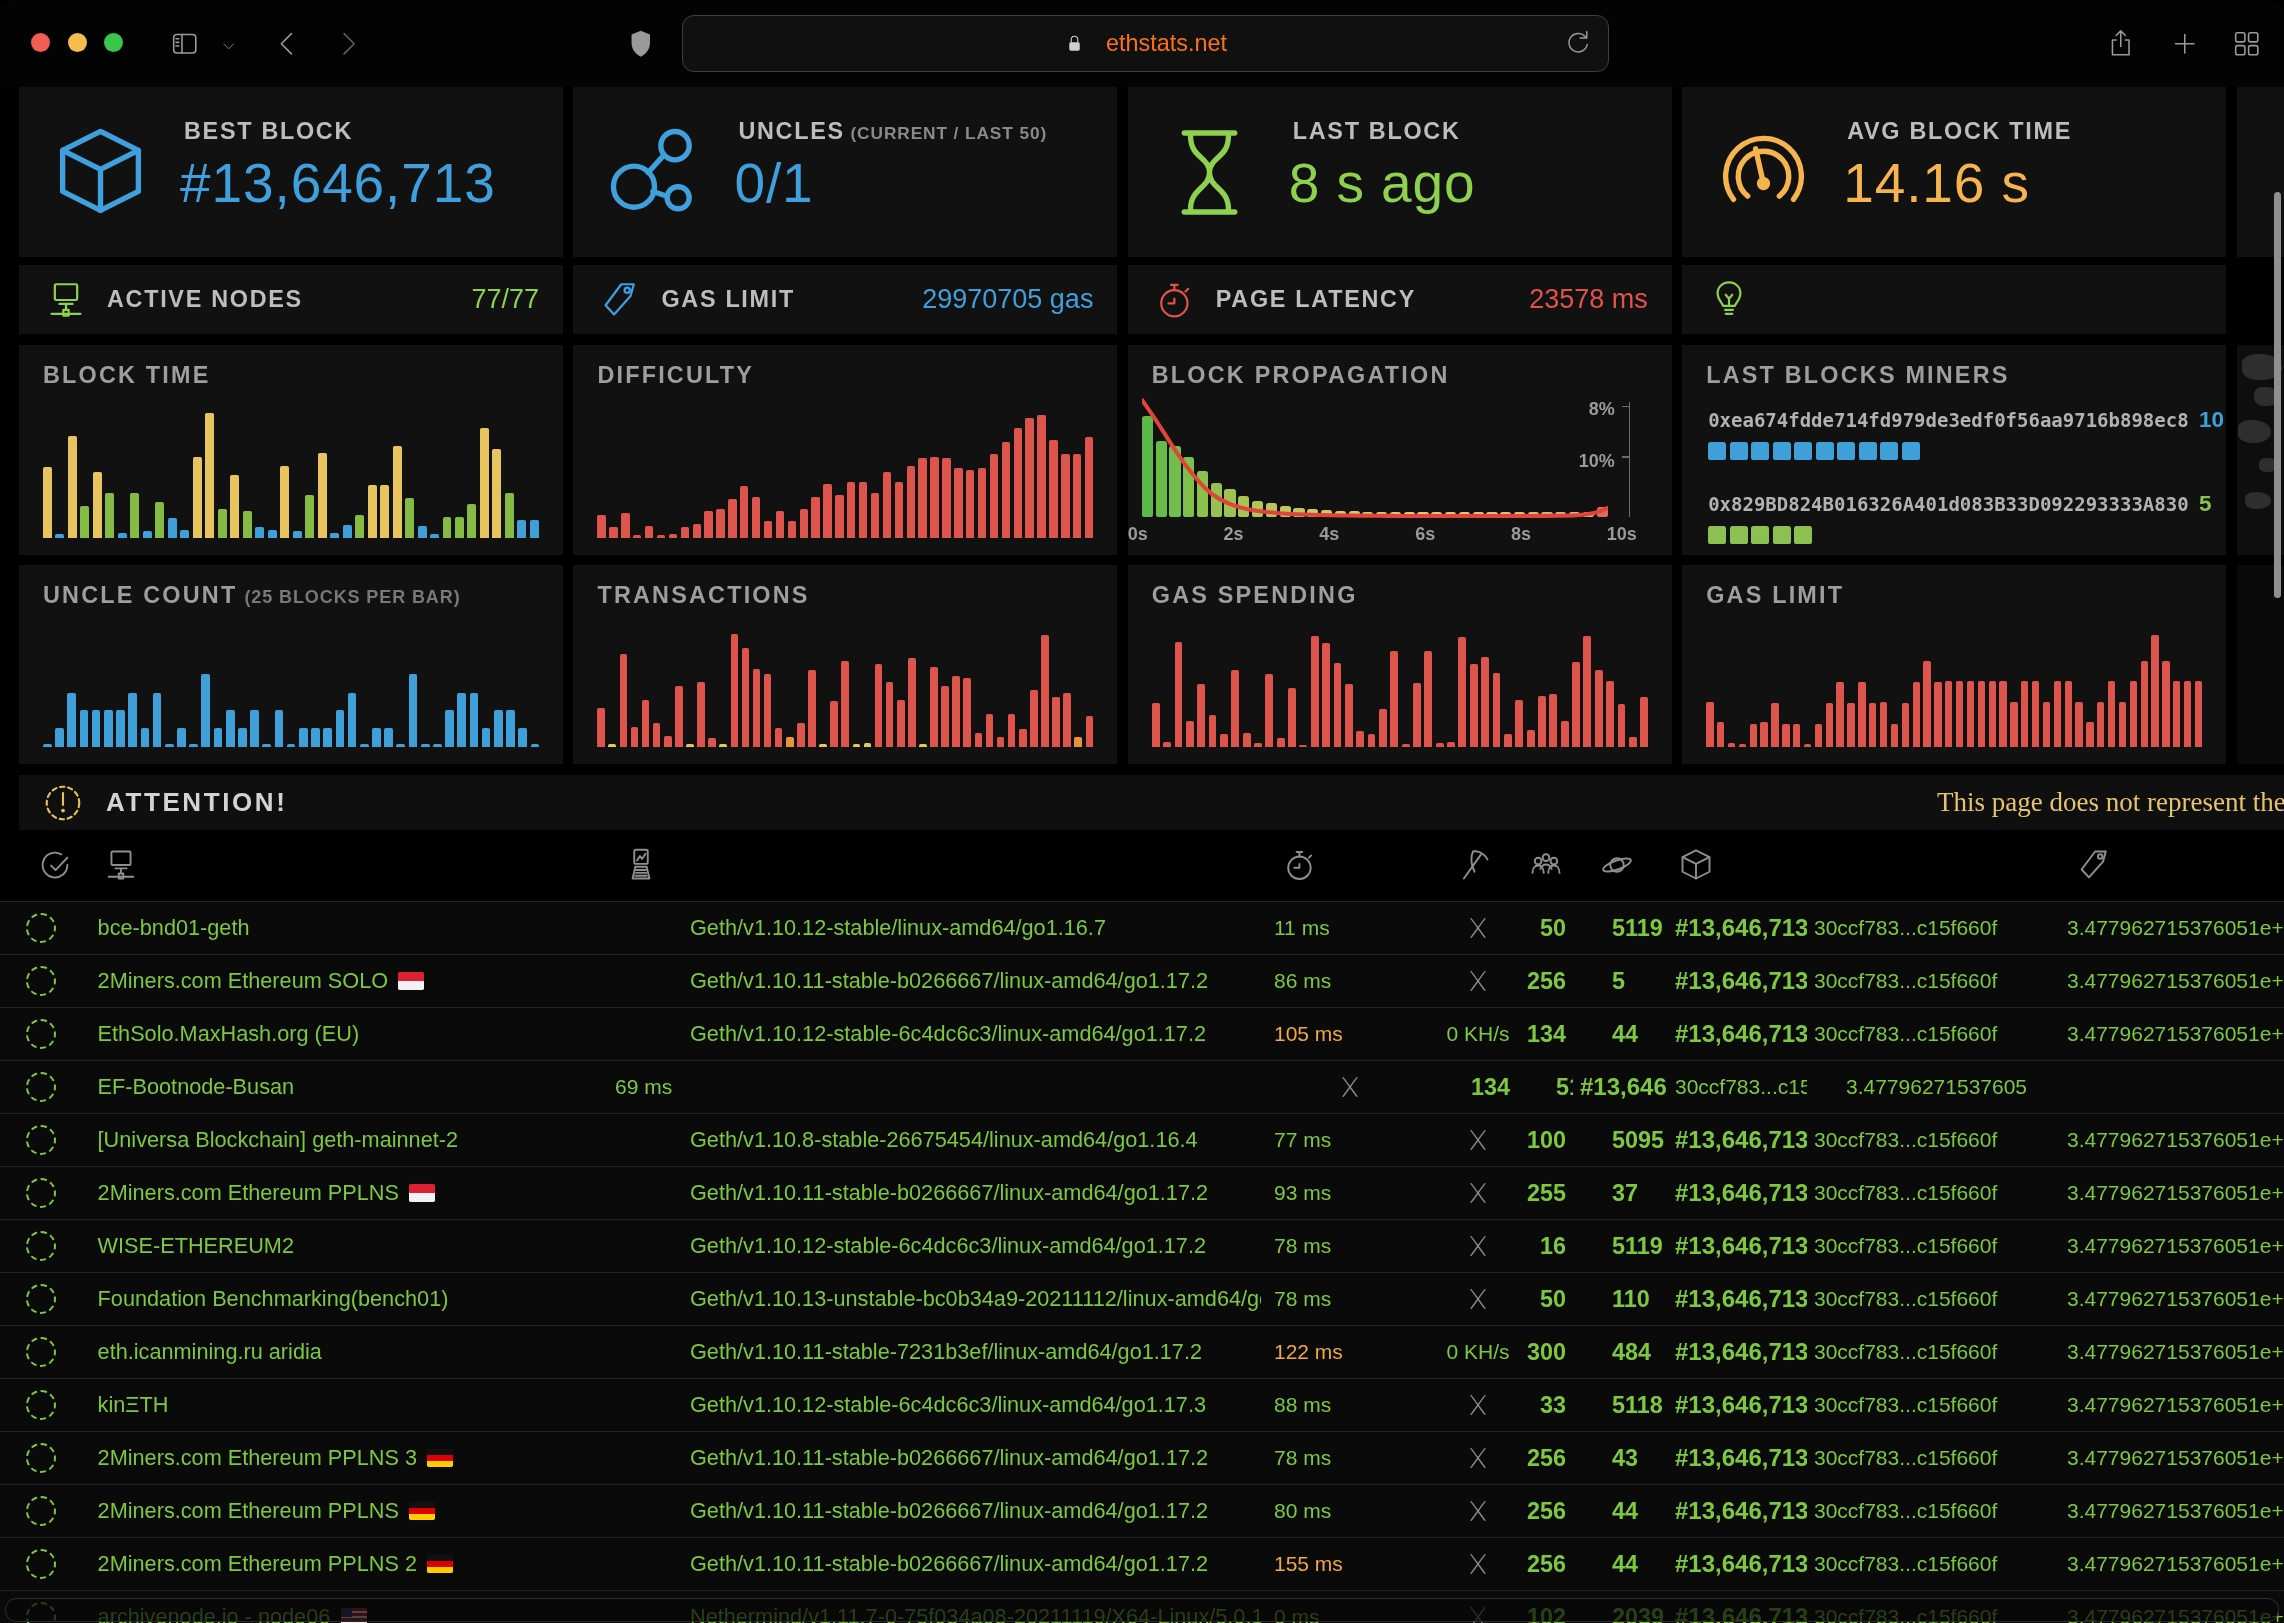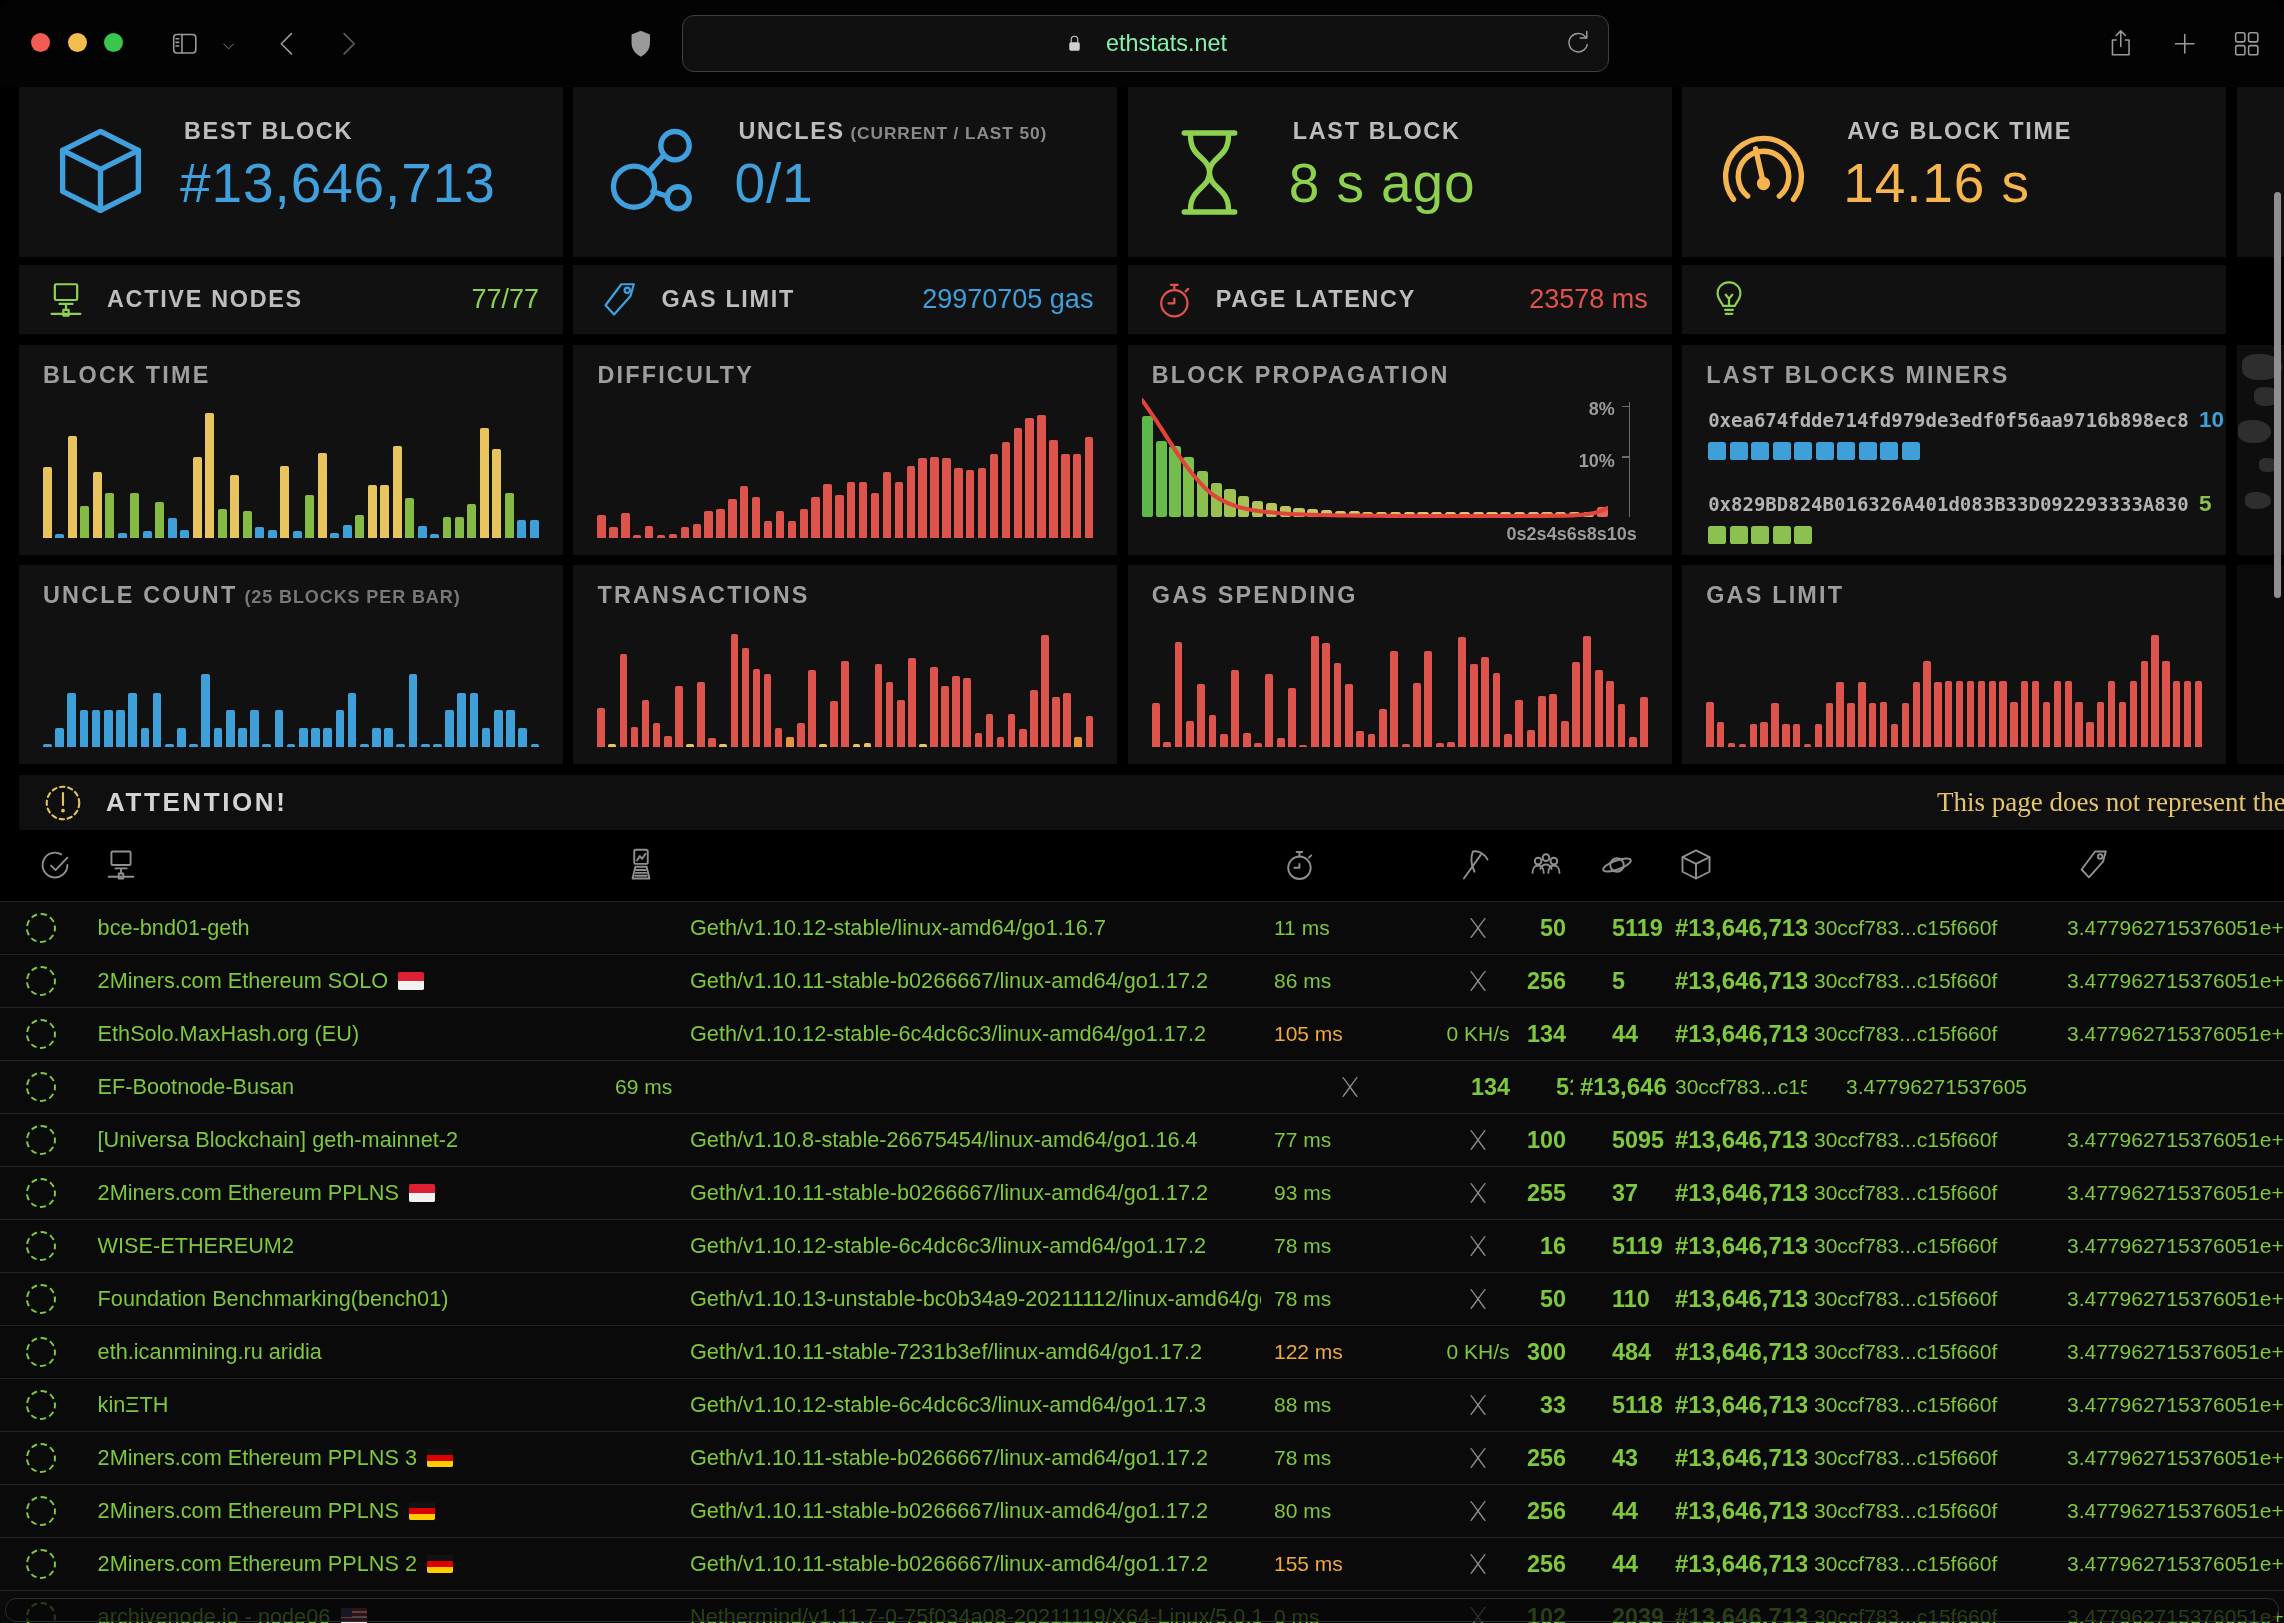--- a/index.html
+++ b/index.html
@@ -9,21 +9,21 @@
   .chrome{position:absolute;left:0;top:0;width:100%;height:87px;background:#030303;}
   .tl{position:absolute;top:33px;width:19px;height:19px;border-radius:50%;}
   .tl.red{left:31px;background:#f25c54;}
   .tl.yellow{left:68px;background:#f5bd4f;}
   .tl.green{left:104px;background:#39c74b;}
   .chrome .cicon{position:absolute;top:29px;width:29.5px;height:29.5px;color:#9a9a9a;}
   .chrome .cicon.small{width:17.3px;height:17.3px;top:38px;color:#8a8a8a;}
   .chrome .cicon.dim{color:#5f5f5f;}
   .urlbar{position:absolute;left:682px;top:14.7px;width:925px;height:55px;background:#101010;
     border:1.7px solid #3f3f3f;border-radius:12px;display:flex;align-items:center;justify-content:center;}
-  .urlbar .host{color:#86efac;font-size:23.4px;display:flex;align-items:center;gap:21px;}
+  .urlbar .host{color:#f97316;font-size:23.4px;display:flex;align-items:center;gap:21px;}
   .urlbar .lockicon{width:21px;height:21px;color:#cfcfcf;display:inline-block;}
   .urlbar .refresh{position:absolute;right:15.6px;top:12px;width:28px;height:28px;color:#9a9a9a;}
   
   .icon{display:inline-block;line-height:0;}
   .icon svg{width:100%;height:100%;fill:none;stroke:currentColor;stroke-width:3.4;
     stroke-linecap:round;stroke-linejoin:round;}
   
   .content{position:absolute;left:0;top:87px;width:2284px;height:1537px;background:#000;}
   .cardrow{position:absolute;left:19px;display:flex;gap:10.4px;width:2859px;}
   .card{background:#111;position:relative;flex:0 0 544px;overflow:hidden;}
@@ -55,21 +55,21 @@
   .proparea{position:absolute;left:14px;right:19px;top:57px;bottom:38px;}
   .prop-bars{position:absolute;left:0;right:45px;top:0;bottom:0;display:flex;
     align-items:flex-end;gap:2.6px;}
   .prop-bars .bar{flex:1 1 0;border-radius:2.6px;min-height:3.5px;}
   .prop-curve{position:absolute;left:0;right:45px;top:-7px;bottom:0;}
   .prop-axis{position:absolute;right:22.5px;top:0;bottom:0;width:1.7px;background:#6b6b6b;}
   .prop-axis:before,.prop-axis:after{content:"";position:absolute;right:0;height:1.7px;width:8.7px;background:#6b6b6b;}
   .prop-axis:before{top:3.5px;} .prop-axis:after{top:54px;}
   .prop-ylab{position:absolute;right:38px;font-size:18px;font-weight:bold;color:#9a9a9a;}
   .prop-xlabs{position:absolute;left:0;right:35px;bottom:10.4px;display:flex;
-    justify-content:flex-end;font-size:18px;font-weight:bold;color:#9a9a9a;}
+    justify-content:space-between;font-size:18px;font-weight:bold;color:#9a9a9a;}
   
   .miner-entry{position:absolute;left:26px;right:17.3px;}
   .miner-addr{font-family:"DejaVu Sans Mono",monospace;font-size:19px;font-weight:bold;
     color:#b2b2b2;white-space:nowrap;}
   .miner-count{font-size:22.5px;font-weight:bold;margin-left:10.4px;font-family:"Liberation Sans",sans-serif;}
   .miner-squares{display:flex;gap:3.5px;margin-top:8.7px;}
   .miner-squares i{width:18px;height:18px;border-radius:2.6px;}
   
   .mapcard{background:#0e0e0e;}
   .blob{position:absolute;background:#2e2e2e;border-radius:40% 60% 55% 45%;}

